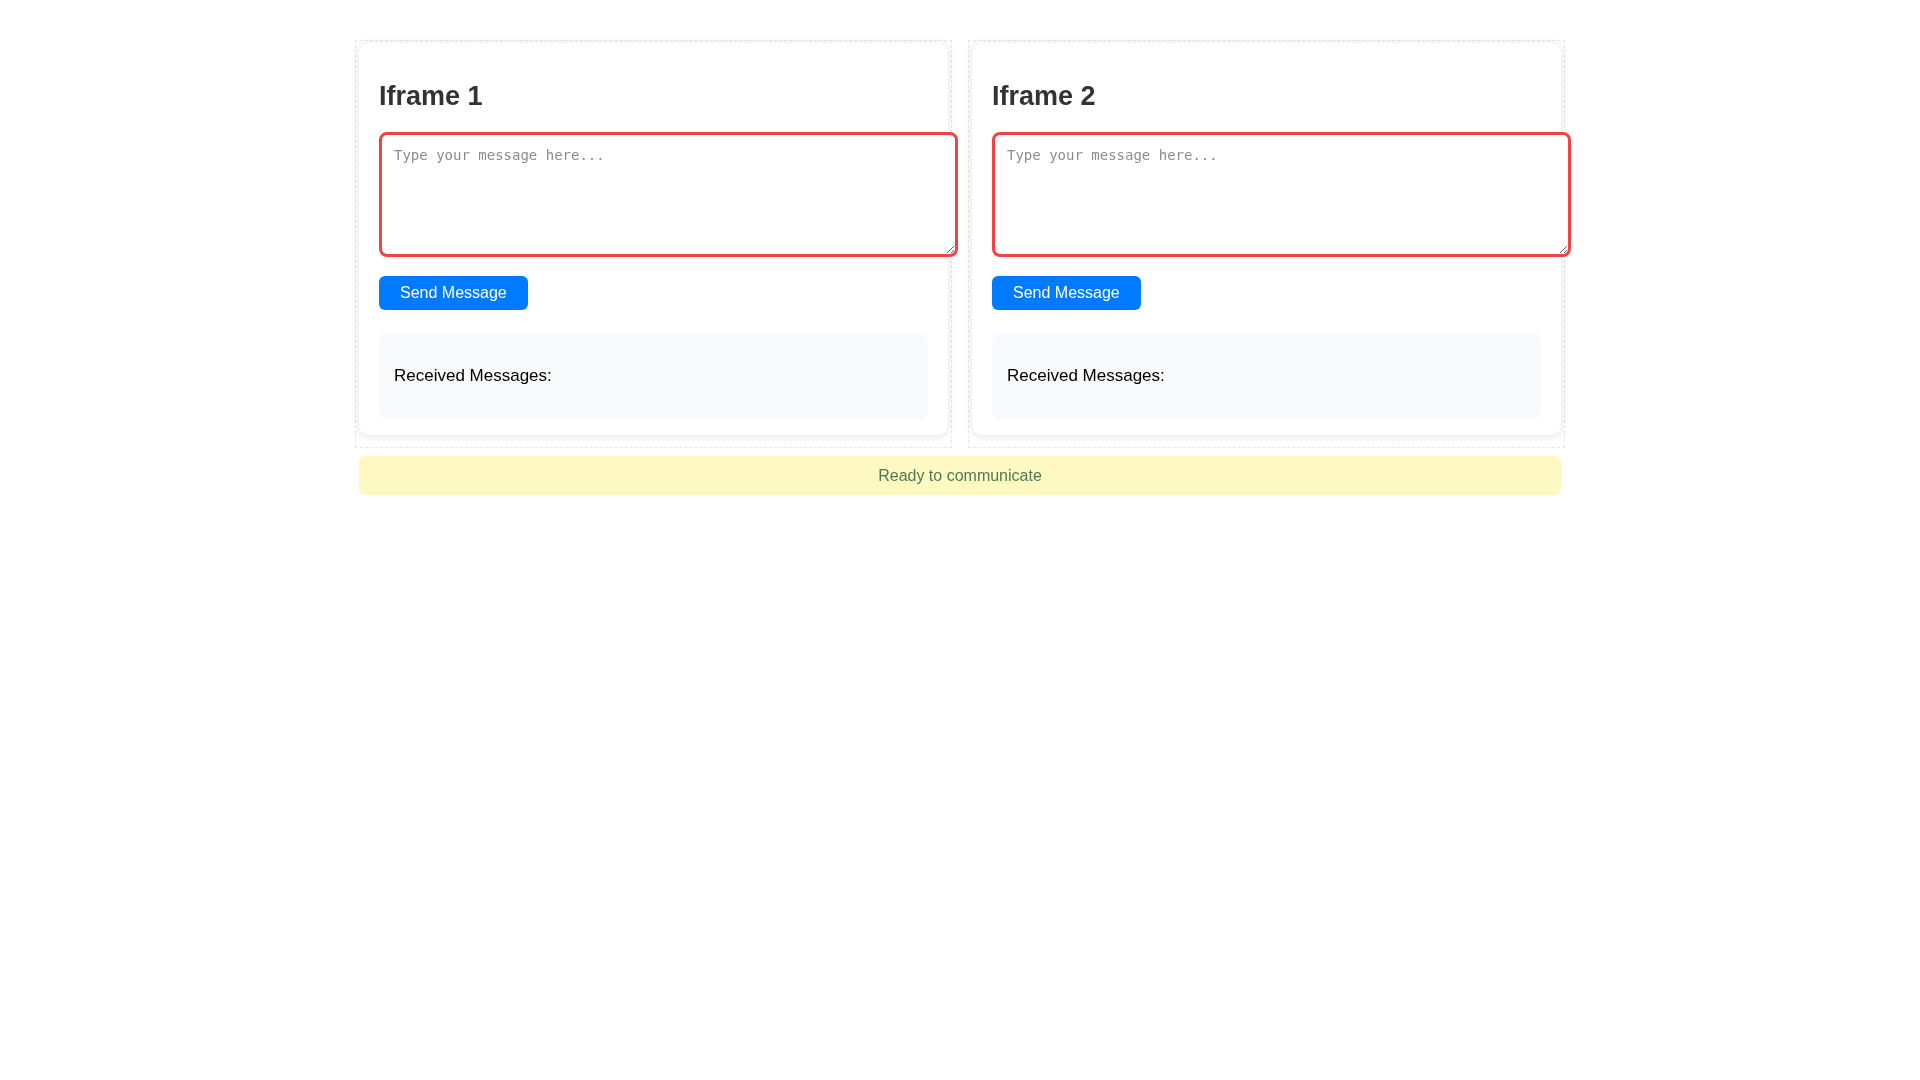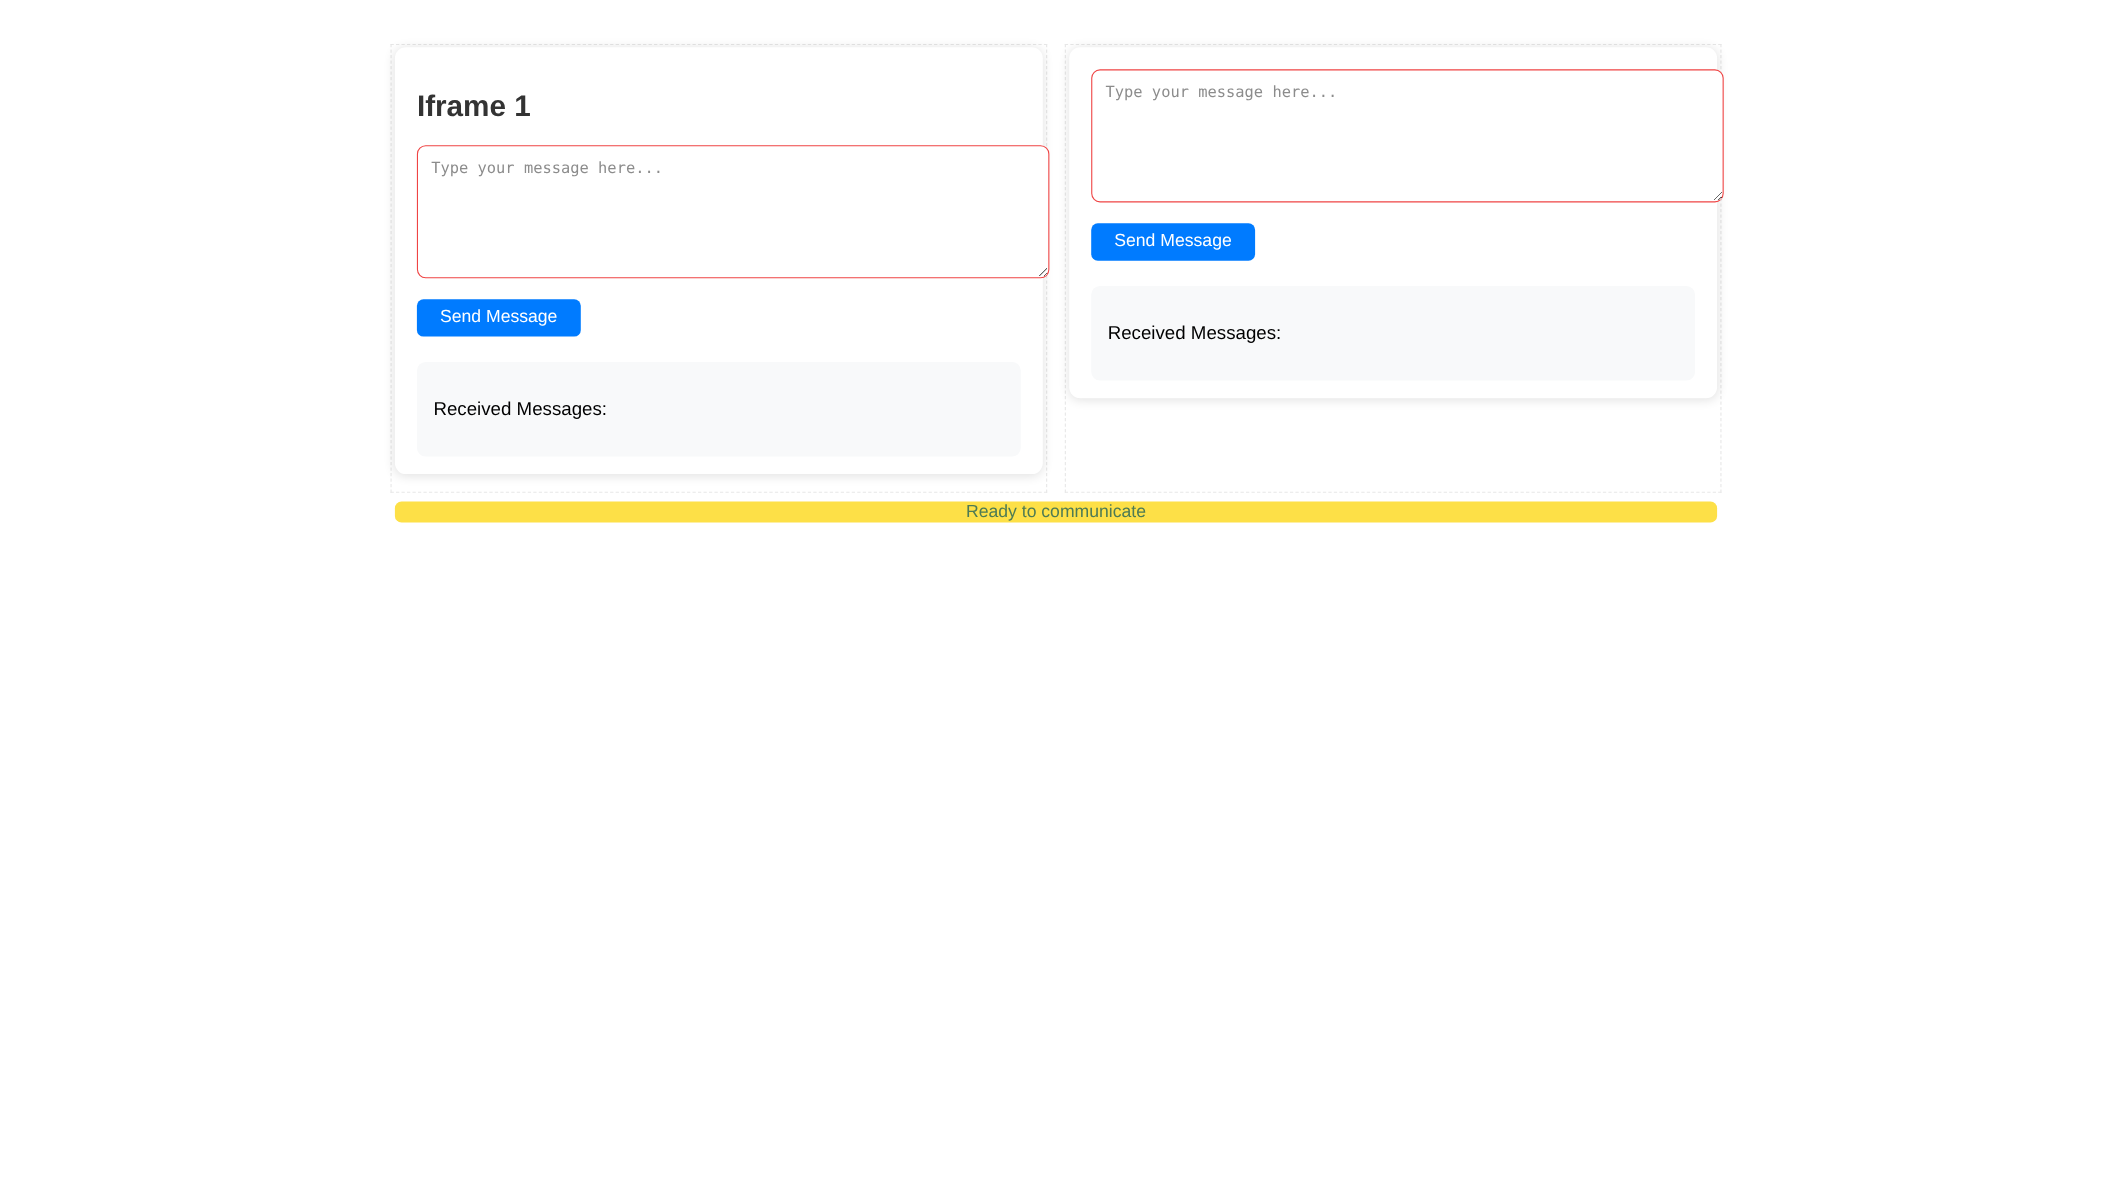--- a/index.html
+++ b/index.html
@@ -38,21 +38,21 @@
     line-height: 31px;
     font-weight: bold;
     color: #333333;
   }
   textarea.msg-input {
     display: block;
     box-sizing: content-box;
     width: 100%;
     height: 95px;
     padding: 12px;
-    border: 1px solid #ef4444;
+    border: 3px solid #ef4444;
     border-radius: 8px;
     font-family: "DejaVu Sans Mono", monospace;
     font-size: 14px;
     color: #4d7c0f;
     resize: both;
     outline: none;
     background: #ffffff;
   }
   textarea.msg-input::placeholder {
     color: #8c8c8c;
@@ -76,23 +76,24 @@
     padding: 15px;
   }
   .received h3 {
     margin: 18px 0;
     font-size: 17px;
     font-weight: normal;
     color: #000000;
   }
   .status-bar {
     margin: 8px 4px 0;
-    background: #fde047;
+    background: #fef9c3;
     color: #4e7b54;
     text-align: center;
+    padding: 10px;
     border-radius: 6px;
     font-size: 16px;
     line-height: 19px;
   }
 </style>
 </head>
 <body>
 
 <div class="wrap">
   <div class="panels">
@@ -104,20 +105,21 @@
         <button class="send-btn">Send Message</button>
         <div class="received">
           <h3>Received Messages:</h3>
           <div></div>
         </div>
       </div>
     </div>
 
     <div class="panel">
       <div class="card">
+        <h2 class="panel-title">Iframe 2</h2>
         <textarea class="msg-input" placeholder="Type your message here..." style=""></textarea>
         <button class="send-btn">Send Message</button>
         <div class="received">
           <h3>Received Messages:</h3>
           <div></div>
         </div>
       </div>
     </div>
 
   </div>

